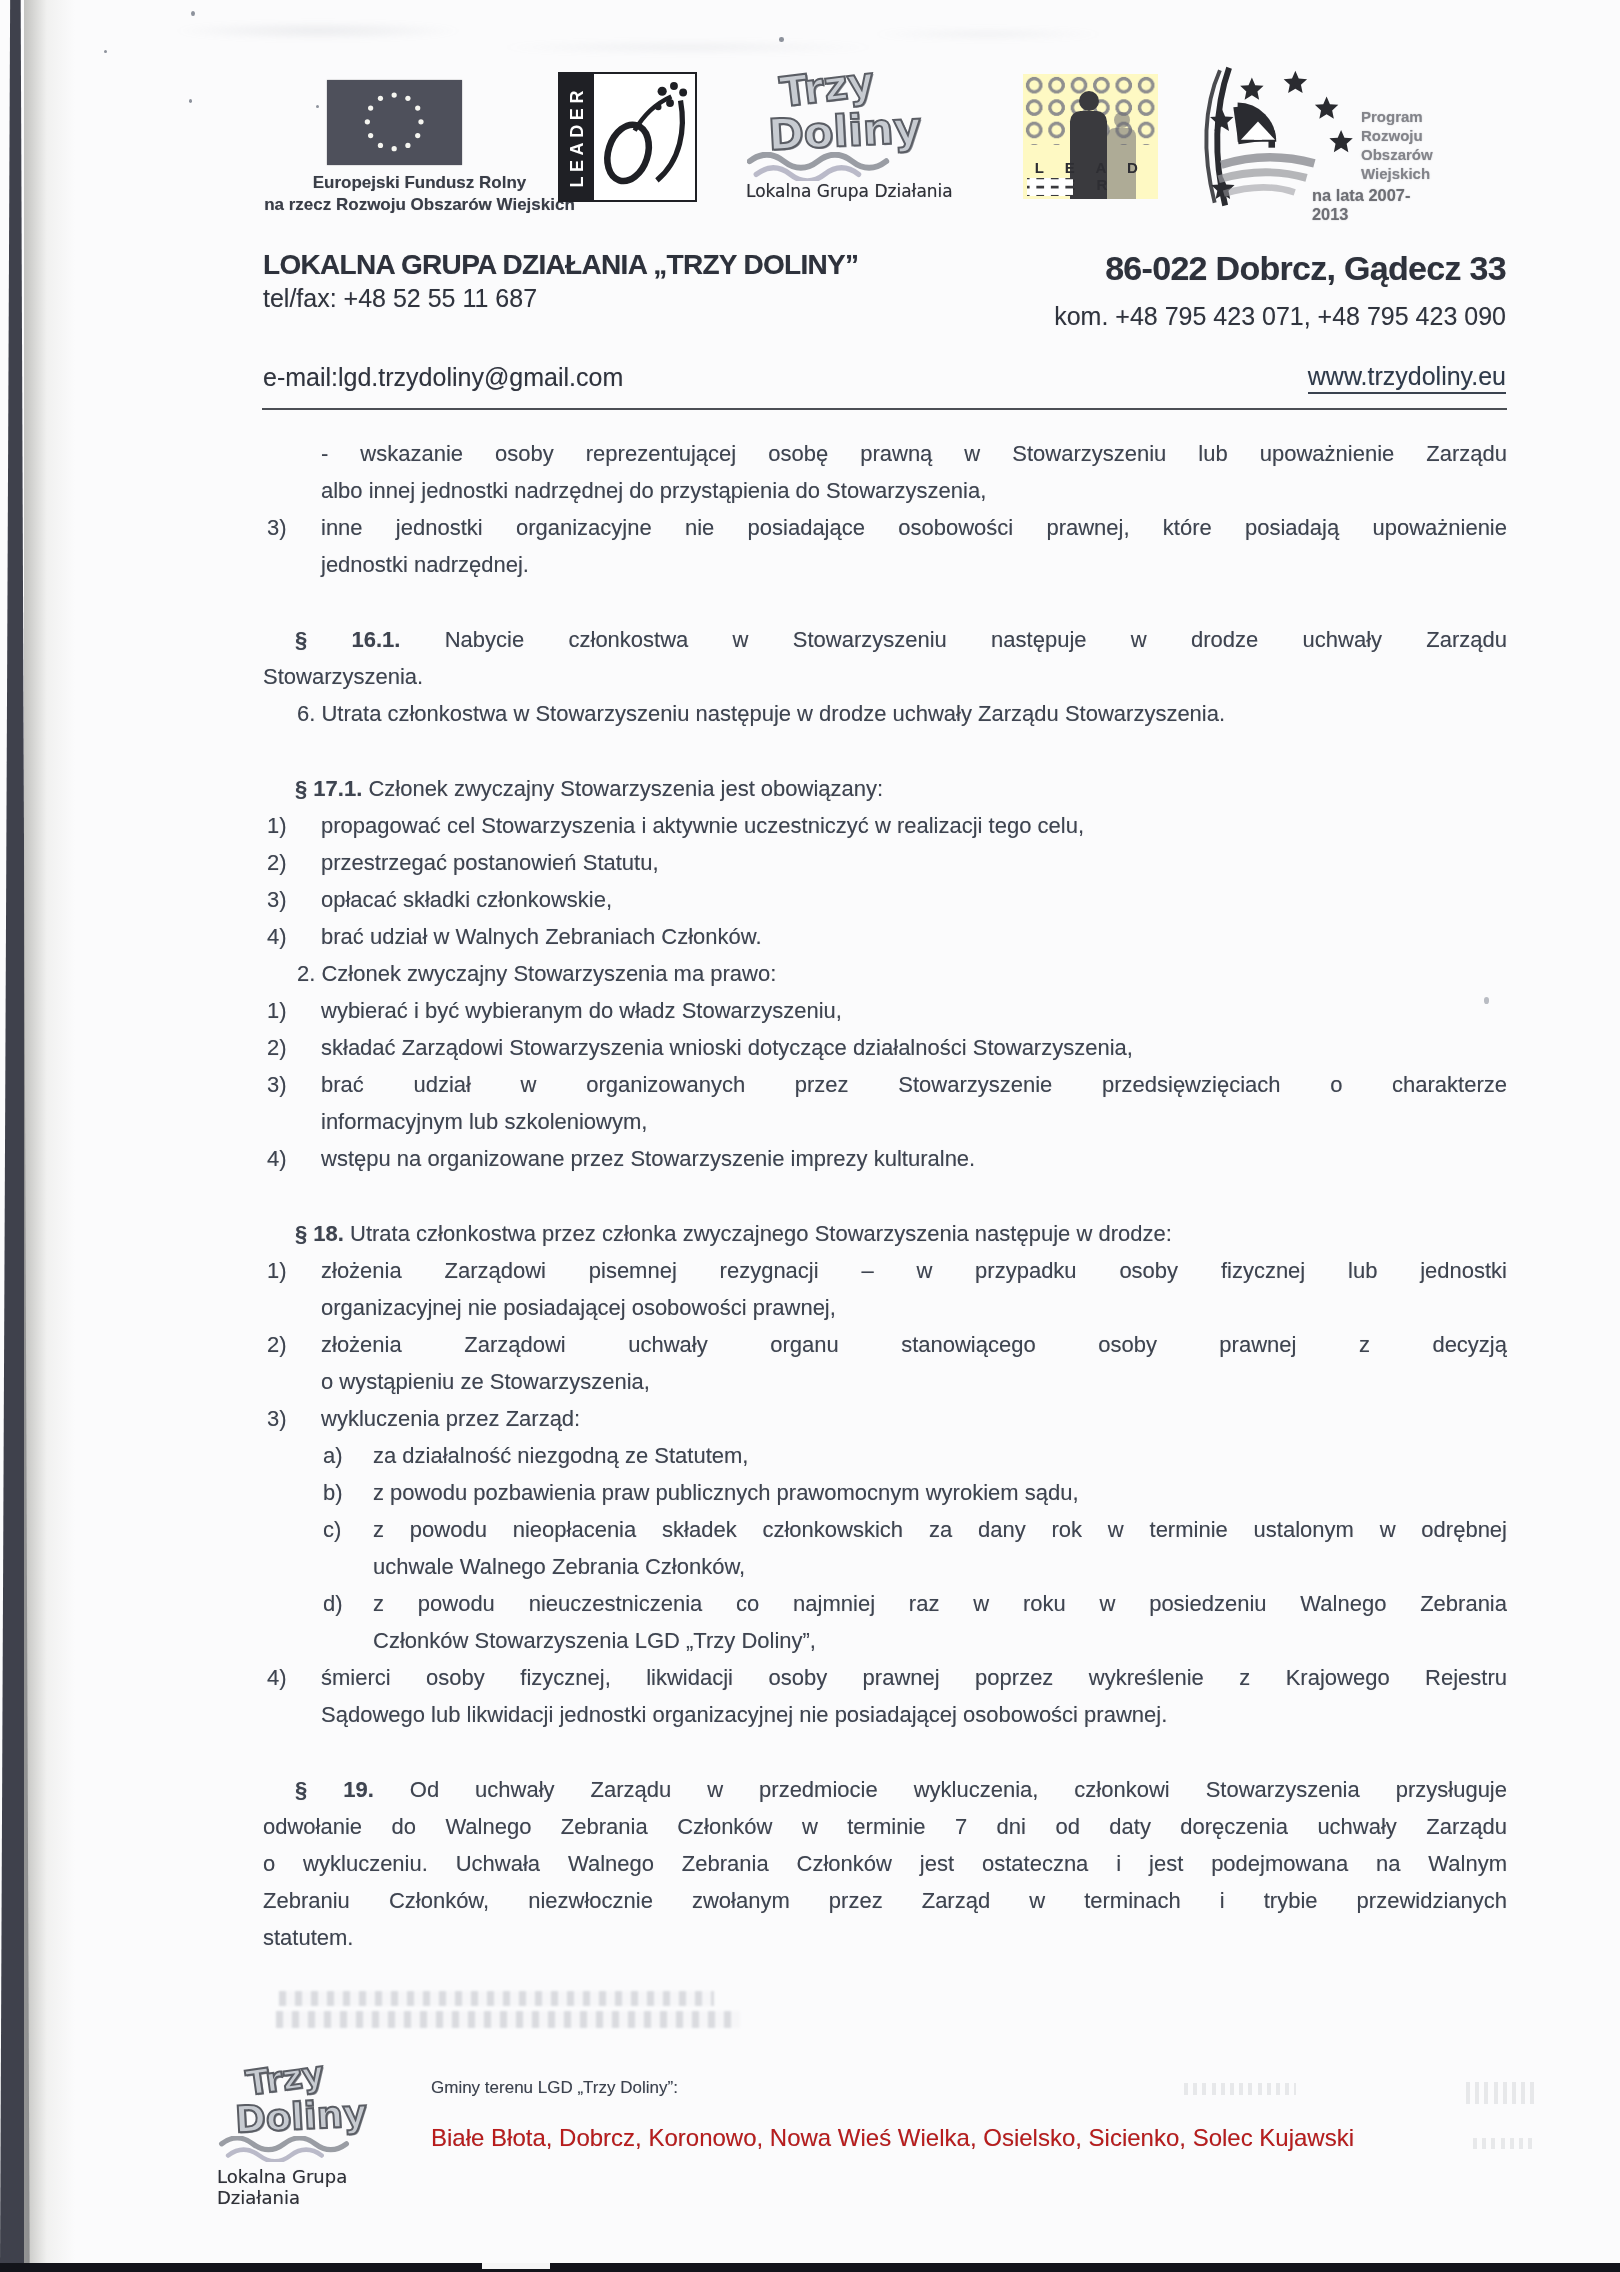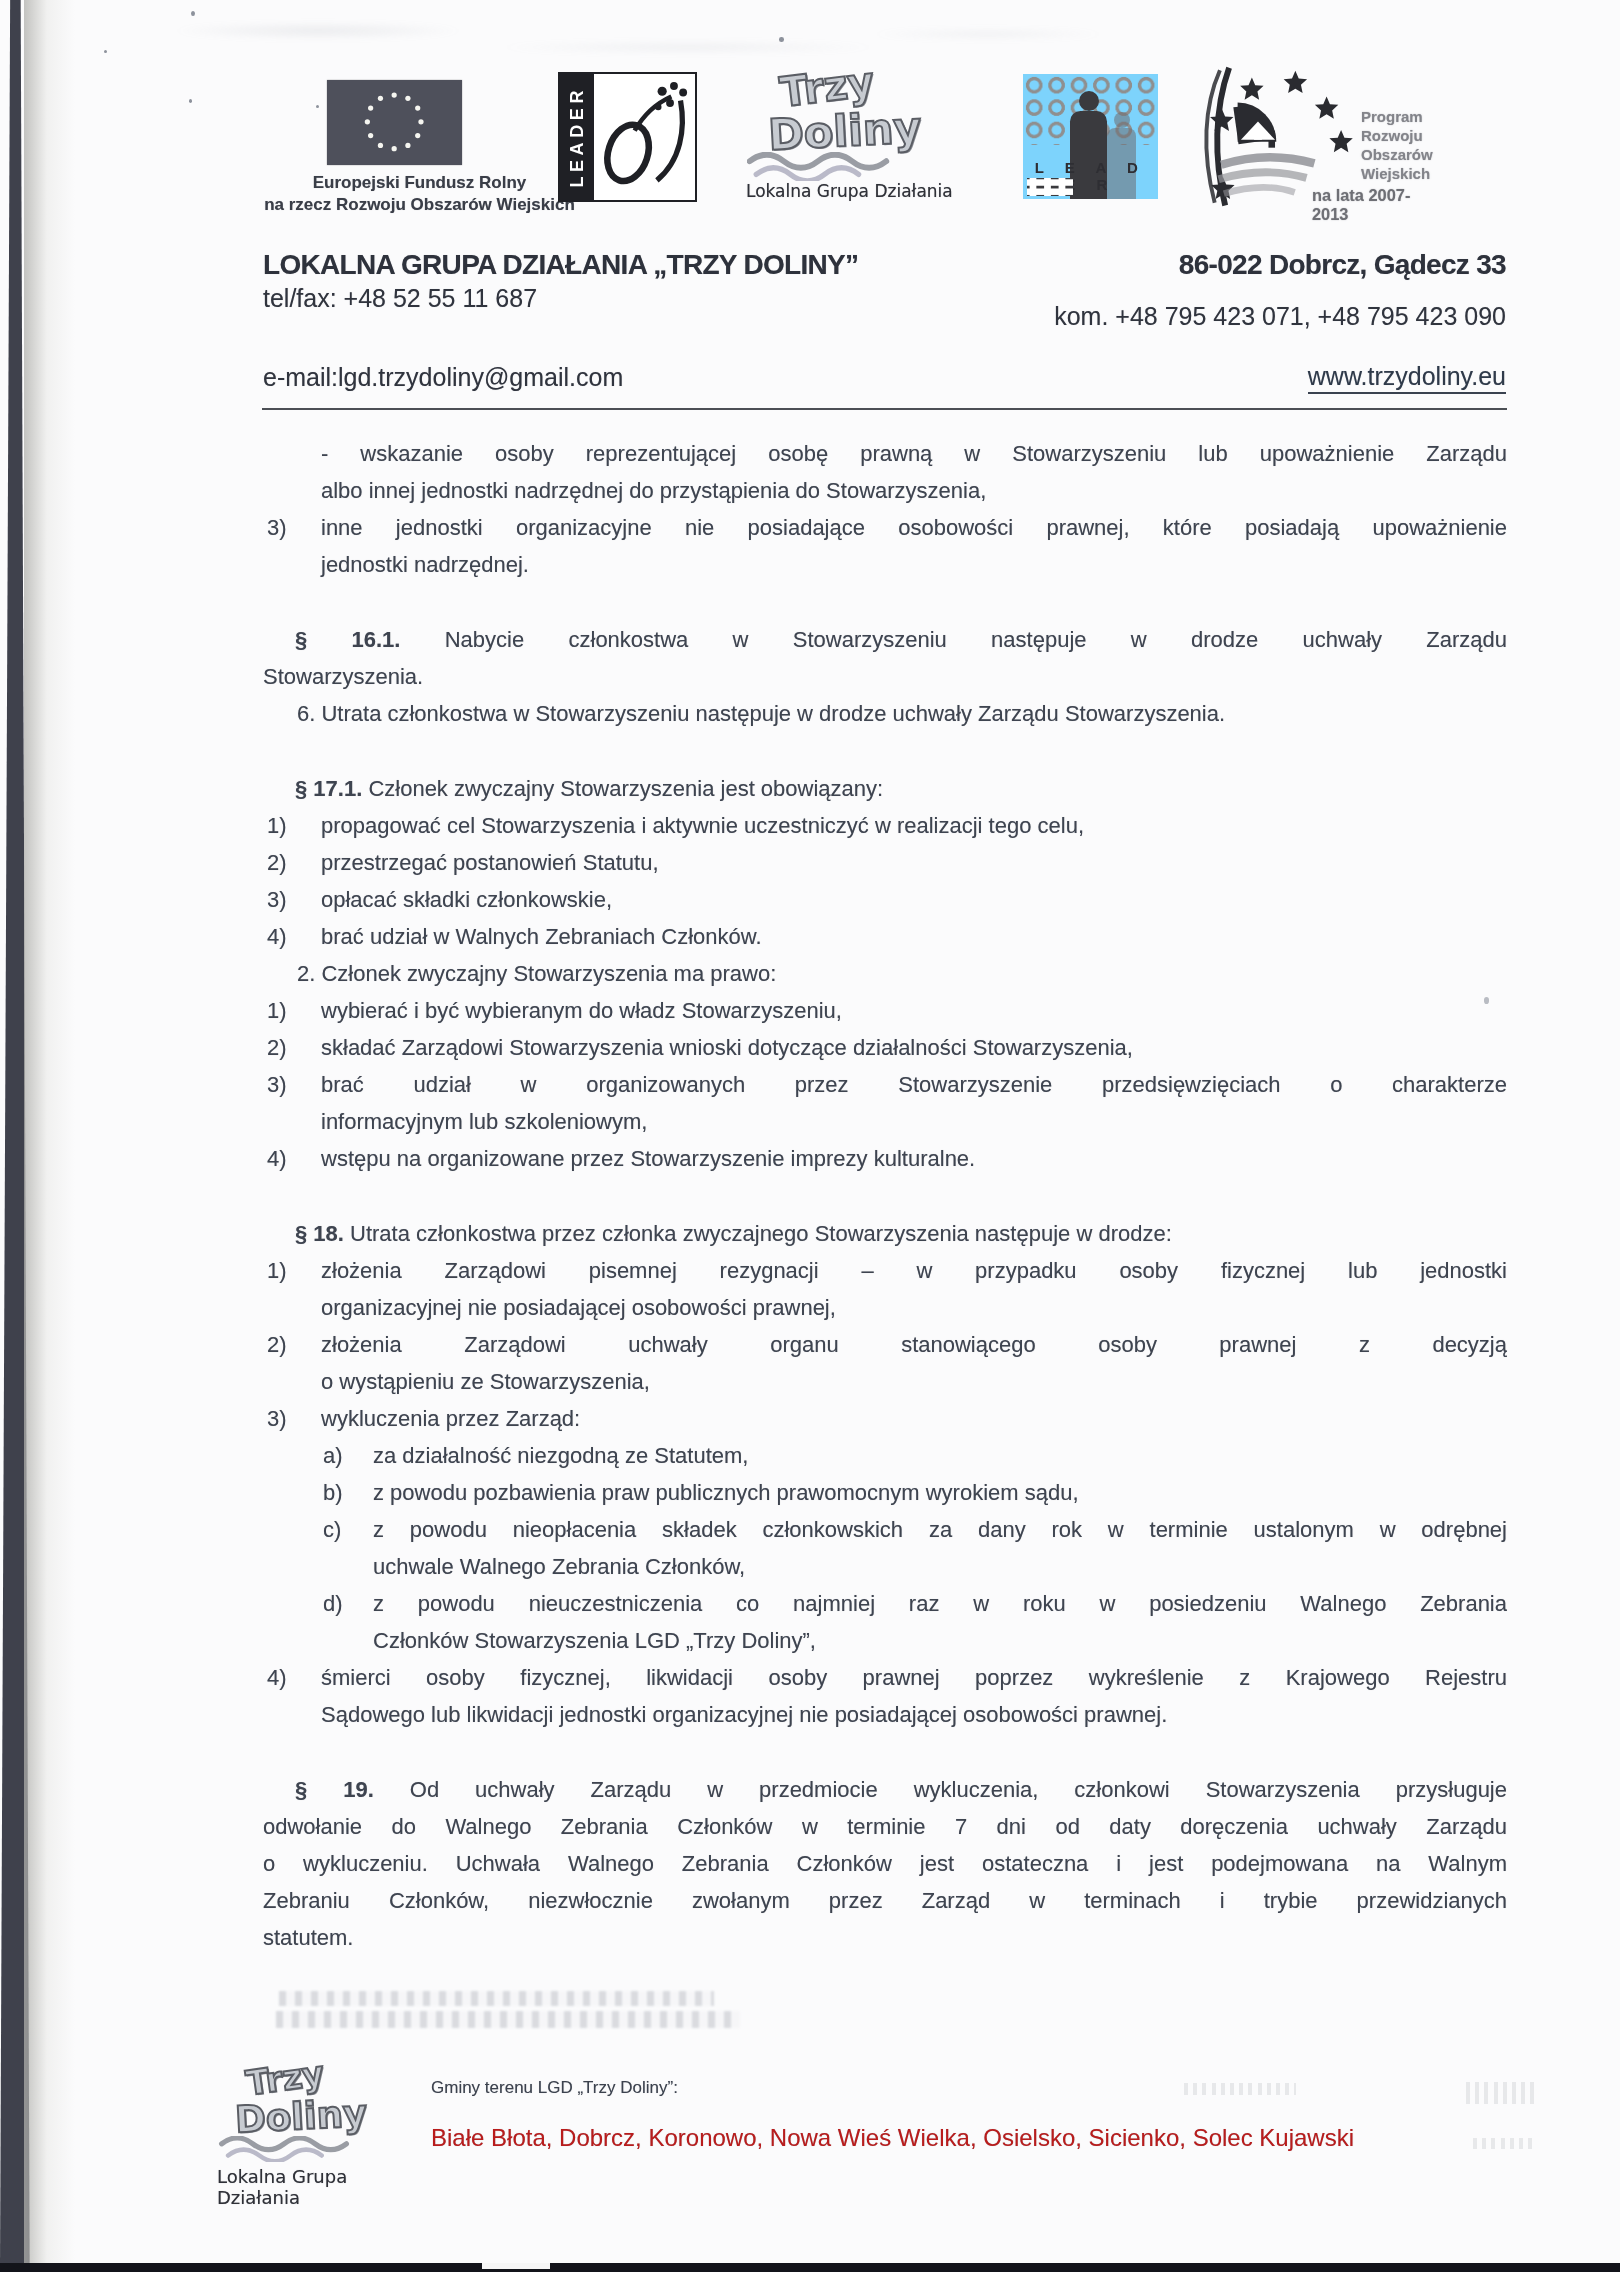--- a/index.html
+++ b/index.html
@@ -43,21 +43,21 @@
     -webkit-text-stroke:2px #5a5d64;
     text-shadow:1.3px 1.3px 0 #8a8d94;
   }
   .td-logo .caption{font-size:17px;color:#2f3138;font-family:"DejaVu Sans",sans-serif;text-shadow:0 0 0.7px rgba(47,49,56,.5);}
   .header-td{left:742px;top:68px;width:220px;height:135px;}
   .header-td .w1{position:absolute;left:38px;top:-5.3px;font-size:41px;transform:rotate(-7deg);}
   .header-td .w2{position:absolute;left:26px;top:38px;font-size:43px;transform:rotate(-3deg);}
   .header-td svg{position:absolute;left:5.3px;top:84px;}
   .header-td .caption{position:absolute;left:4px;top:113px;width:210px;}
 
-  .pixel-logo{left:1023px;top:74px;width:135px;height:125px;background:#7dd3fc;overflow:hidden;}
+  .pixel-logo{left:1023px;top:74px;width:135px;height:125px;background:#fef9c3;overflow:hidden;}
   .pixel-rings{
     position:absolute;left:0;top:0;width:100%;height:71px;
     background-image:radial-gradient(circle 8.5px at 11.2px 11.2px,transparent 4.6px,#8f8f8f 5.3px,#8f8f8f 8px,transparent 8.5px);
     background-size:22.4px 22.4px;
   }
   .pixel-fig1{position:absolute;left:47px;top:17px;width:37px;height:108px;}
   .pixel-fig1 .head{position:absolute;left:8.5px;top:0;width:20px;height:20px;border-radius:50%;background:#3a3a3e;}
   .pixel-fig1 .body{position:absolute;left:0;top:20px;width:37px;height:88px;border-radius:10.5px 10.5px 0 0;background:#3a3a3e;}
   .pixel-fig2{position:absolute;left:84px;top:38px;width:29px;height:87px;opacity:.55;}
   .pixel-fig2 .head{position:absolute;left:6.6px;top:0;width:16px;height:16px;border-radius:50%;background:#6d6d72;}
@@ -66,21 +66,21 @@
   .pixel-squares{position:absolute;left:4px;top:104px;width:46px;height:18.4px;background:#3a3a3e;
     background-image:linear-gradient(90deg,#fff 6.6px,transparent 6.6px),linear-gradient(#fff 6.6px,transparent 6.6px);
     background-size:14.5px 9.2px;background-position:2.6px 1.3px;}
 
   .prow{left:1195px;top:66px;width:250px;height:145px;}
   .prow-text{position:absolute;left:166px;top:41px;font-size:15px;line-height:19px;color:#83848a;font-weight:bold;text-shadow:0 0 1.3px rgba(130,132,138,.6);}
   .prow-years{position:absolute;left:117px;top:120px;font-size:16.4px;color:#6e6f75;font-weight:bold;text-shadow:0 0 1.3px rgba(110,111,117,.55);}
 
   
   .org-name{left:263px;top:249px;font-size:28px;font-weight:bold;letter-spacing:-0.7px;color:#2e323c;text-shadow:0 0 0.7px rgba(46,50,60,.4);}
-  .org-address{right:114px;top:249px;font-size:28px;font-weight:bold;letter-spacing:-0.7px;color:#2e323c;text-align:right;text-shadow:0 0 0.7px rgba(46,50,60,.4);}
+  .org-address{right:114px;top:249px;font-size:34px;font-weight:bold;letter-spacing:-0.7px;color:#2e323c;text-align:right;text-shadow:0 0 0.7px rgba(46,50,60,.4);}
   .contact-row2-left{left:263px;top:284px;font-size:25px;color:#30343e;text-shadow:0 0 0.7px rgba(48,52,62,.35);}
   .contact-row2-right{right:114px;top:302px;font-size:25px;color:#30343e;text-align:right;text-shadow:0 0 0.7px rgba(48,52,62,.35);}
   .contact-row3-left{left:263px;top:363px;font-size:25px;color:#30343e;text-shadow:0 0 0.7px rgba(48,52,62,.35);}
   .contact-row3-right{right:114px;top:362px;font-size:25px;color:#2f3a4a;border-bottom:2px solid #3a4250;padding-bottom:1.3px;text-shadow:0 0 0.7px rgba(47,58,74,.35);}
   .header-rule{left:262px;top:408px;width:1245px;height:2px;background:#4c4f55;}
 
   
   #doc-blocks{left:263px;top:435px;width:1244px;}
   .blk{position:relative;font-size:22px;line-height:37px;color:#3e4450;text-shadow:0 0 0.7px rgba(62,68,80,.38);}
   .blk.gap{margin-top:38px;}

